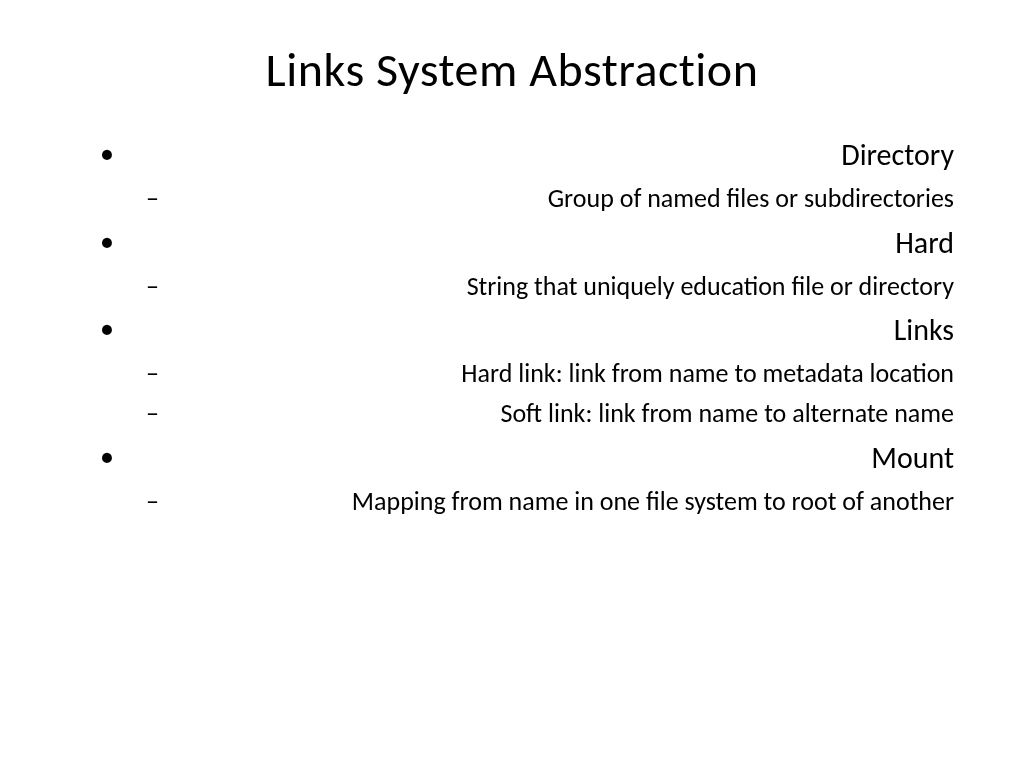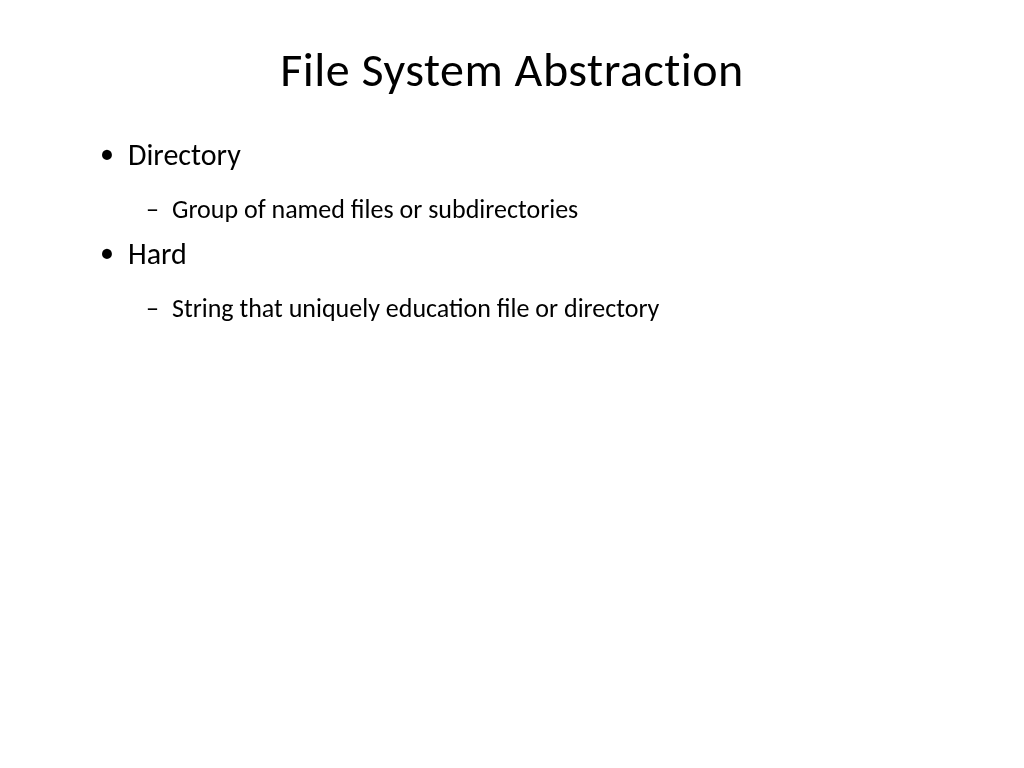--- a/index.html
+++ b/index.html
@@ -1,18 +1,19 @@
 <!DOCTYPE html>
 <html><head>
   <meta charset="utf-8">
   <style>
     * {
       margin: 0;
       padding: 0;
       box-sizing: border-box;
+      text-align: right;
     }
     body {
       width: 1024px;
       height: 768px;
       background: #ffffff;
       font-family: Calibri, "Segoe UI", Arial, sans-serif;
       color: #000000;
       padding: 40px 70px 40px 70px;
       overflow: hidden;
     }
@@ -38,50 +39,63 @@
     }
     ul.level1 > li::before {
       content: "•";
       position: absolute;
       left: 0;
       top: 0;
       font-size: 28px;
     }
     ul.level2 {
       list-style: none;
-      margin-top: 15px;
+      margin-top: 4px;
       margin-left: 18px;
     }
     ul.level2 > li {
       font-size: 26px;
       line-height: 1.45;
       margin-bottom: 2px;
       position: relative;
       padding-left: 26px;
     }
     ul.level2 > li::before {
       content: "–";
       position: absolute;
       left: 0;
       top: 0;
     }
   </style>
 </head>
 <body>
 
-<h1 class="slide-title">File System Abstraction</h1>
+<h1 class="slide-title">Links System Abstraction</h1>
 
 <div class="content">
   <ul class="level1">
     <li>
       <span>Directory</span>
       <ul class="level2">
         <li>Group of named files or subdirectories</li>
       </ul>
     </li>
     <li>
       <span>Hard</span>
       <ul class="level2">
         <li>String that uniquely education file or directory</li>
       </ul>
     </li>
+    <li>
+      <span>Links</span>
+      <ul class="level2">
+        <li>Hard link: link from name to metadata location</li>
+        <li>Soft link: link from name to alternate name</li>
+      </ul>
+    </li>
+    <li>
+      <span>Mount</span>
+      <ul class="level2">
+        <li>Mapping from name in one file system to root of another</li>
+      </ul>
+    </li>
   </ul>
 </div>
 
 </body></html>

